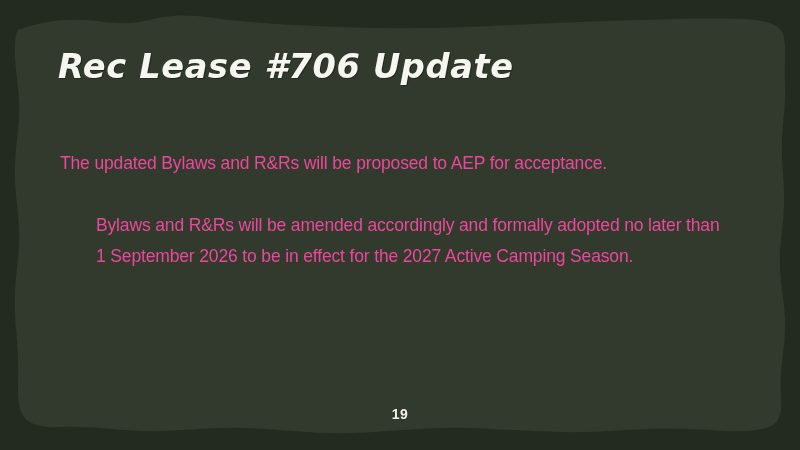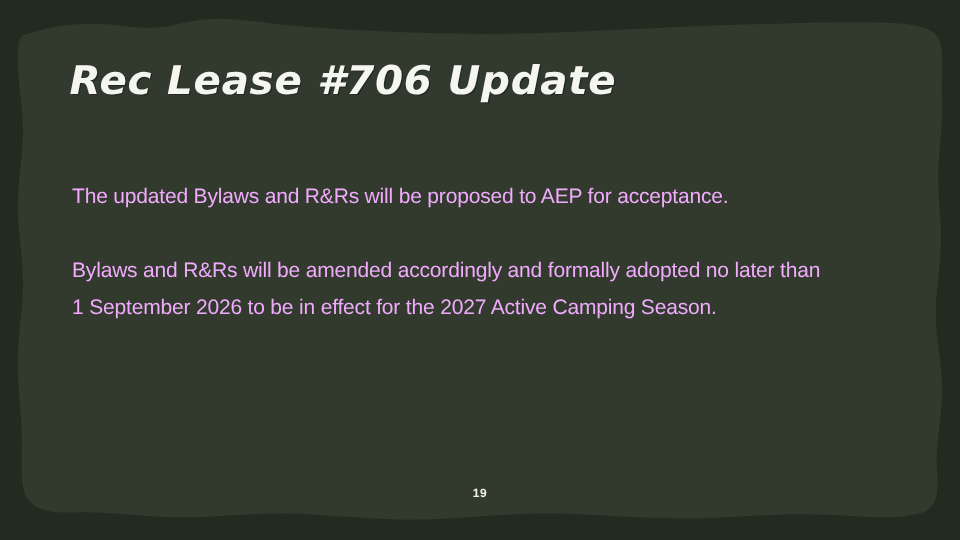--- a/index.html
+++ b/index.html
@@ -56,40 +56,41 @@
   }
 
   #body-block {
     position: absolute;
     left: 60px;
     top: 148px;
     width: 700px;
   }
 
   .para {
-    color: #f0abfc;
+    color: #ec4899;
     font-family: "Liberation Sans", sans-serif;
     font-size: 17.5px;
     line-height: 31px;
     letter-spacing: -0.15px;
     white-space: pre-line;
   }
 
   .para + .para {
     margin-top: 31px;
+    margin-left: 36px;
   }
 
   #page-number {
     position: absolute;
     left: 0;
     top: 406px;
     width: 800px;
     text-align: center;
     font-family: "Liberation Sans", sans-serif;
-    font-size: 10px;
+    font-size: 14px;
     font-weight: bold;
     color: #f2f2ea;
     letter-spacing: 0.4px;
   }
 </style>
 </head>
 <body>
 
 <div id="slide">
 

